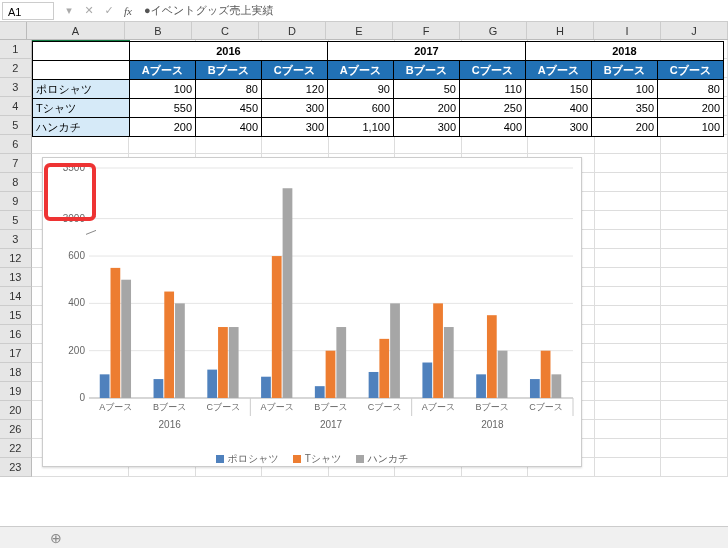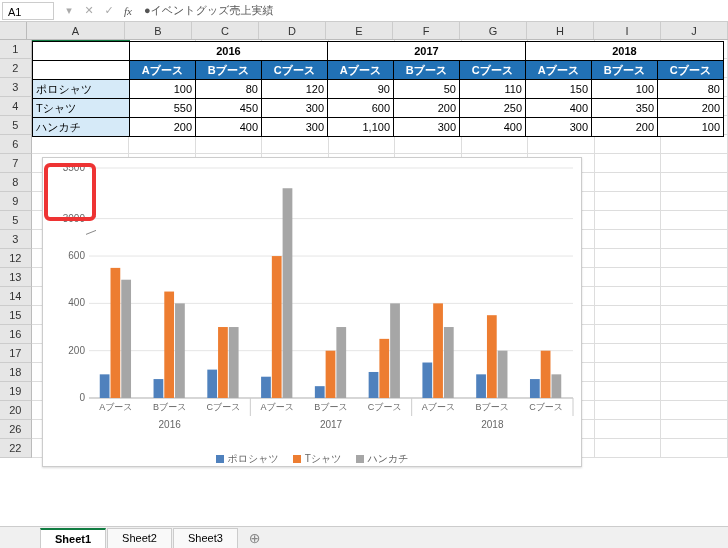--- a/index.html
+++ b/index.html
@@ -343,20 +343,33 @@
         <div class="cell" style="width: 67px;"></div>
         <div class="cell" style="width: 67px;"></div>
         <div class="cell" style="width: 67px;"></div>
         <div class="cell" style="width: 67px;"></div>
         <div class="cell" style="width: 67px;"></div>
         <div class="cell" style="width: 67px;"></div>
         <div class="cell" style="width: 67px;"></div>
       </div>
       <div class="grid-row">
         <div class="row-header">22</div>
+        <div class="cell" style="width: 98px;"></div>
+        <div class="cell" style="width: 67px;"></div>
+        <div class="cell" style="width: 67px;"></div>
+        <div class="cell" style="width: 67px;"></div>
+        <div class="cell" style="width: 67px;"></div>
+        <div class="cell" style="width: 67px;"></div>
+        <div class="cell" style="width: 67px;"></div>
+        <div class="cell" style="width: 67px;"></div>
+        <div class="cell" style="width: 67px;"></div>
+        <div class="cell" style="width: 67px;"></div>
+      </div>
+      <div class="grid-row">
+        <div class="row-header">23</div>
         <div class="cell" style="width: 98px;"></div>
         <div class="cell" style="width: 67px;"></div>
         <div class="cell" style="width: 67px;"></div>
         <div class="cell" style="width: 67px;"></div>
         <div class="cell" style="width: 67px;"></div>
         <div class="cell" style="width: 67px;"></div>
         <div class="cell" style="width: 67px;"></div>
         <div class="cell" style="width: 67px;"></div>
         <div class="cell" style="width: 67px;"></div>
         <div class="cell" style="width: 67px;"></div>
@@ -505,19 +518,14 @@
       </div>
     </div>
 
     <div class="highlight-box" style="left:2px; top:6px; width:52px; height:58px;"></div>
   </div>
 
 </div>
 
 <div class="sheet-tabs">
   <div class="tab-nav"></div>
-  <div id="sheet-tabs-row" style="display:flex;">
-      <div class="sheet-tab active">Sheet1</div>
-      <div class="sheet-tab">Sheet2</div>
-      <div class="sheet-tab">Sheet3</div>
-    </div>
   <div class="sheet-add">⊕</div>
 </div>
 
 </body></html>

